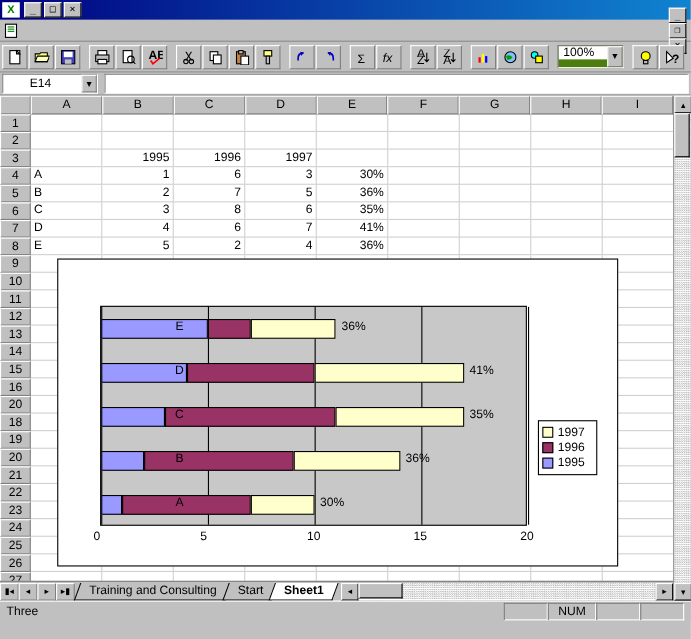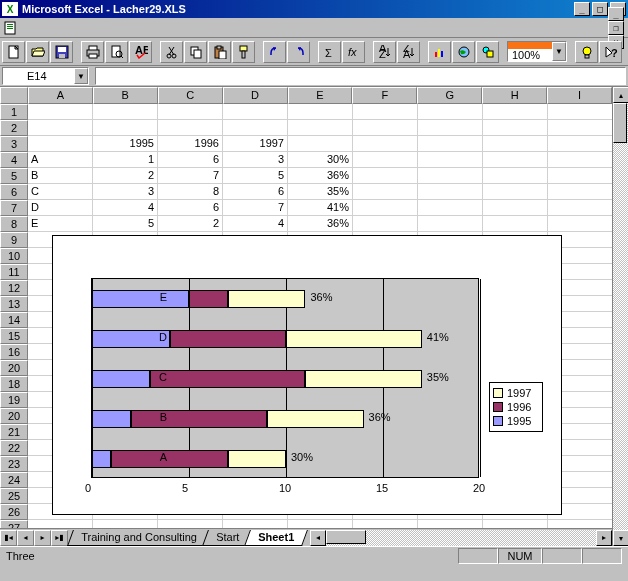--- a/index.html
+++ b/index.html
@@ -9,21 +9,21 @@
 .titlebar .title { flex: 1; font-weight: bold; }
 .titlebar .winbtns { display: flex; gap: 2px; }
 .winbtn { width: 16px; height: 14px; background: #c0c0c0; border: 1px solid #fff; border-right-color: #000; border-bottom-color: #000; display: flex; align-items: center; justify-content: center; font-size: 9px; font-family: monospace; color: #000; }
 .menubar { background: #c0c0c0; height: 20px; display: flex; align-items: center; padding: 0 2px; border-bottom: 1px solid #808080; }
 .menubar .docicon { width: 16px; height: 16px; margin-right: 6px; display: flex; align-items: center; justify-content: center; font-size: 10px; }
 .menuitem { padding: 2px 8px; cursor: default; }
 .menuitem u { text-decoration: underline; }
 .toolbar { background: #c0c0c0; height: 28px; display: flex; align-items: center; padding: 2px; border-bottom: 1px solid #808080; gap: 1px; }
 .tbtn { width: 23px; height: 22px; background: #c0c0c0; border: 1px solid #fff; border-right-color: #808080; border-bottom-color: #808080; display: flex; align-items: center; justify-content: center; cursor: default; }
 .tsep { width: 6px; height: 22px; }
-.zoombox { height: 21px; border: 1px solid #808080; border-right-color: #fff; border-bottom-color: #fff; background: #f97316; display: flex; align-items: flex-end; }
+.zoombox { height: 21px; border: 1px solid #808080; border-right-color: #fff; border-bottom-color: #fff; background: #4d7c0f; display: flex; align-items: flex-start; }
 .zoombox input { border: none; width: 44px; padding: 0 4px; font-size: 11px; background: #fff; }
 .zoombox .dd { width: 14px; height: 19px; background: #c0c0c0; border: 1px solid #fff; border-right-color: #808080; border-bottom-color: #808080; display: flex; align-items: center; justify-content: center; font-size: 8px; }
 .formulabar { background: #c0c0c0; height: 21px; display: flex; align-items: center; padding: 2px; border-bottom: 1px solid #808080; }
 .namebox { width: 87px; height: 18px; background: #fff; border: 1px solid #808080; border-right-color: #fff; border-bottom-color: #fff; display: flex; align-items: center; padding: 0 14px 0 24px; position: relative; }
 .namebox .dd { position: absolute; right: 0; top: 0; width: 14px; height: 16px; background: #c0c0c0; border: 1px solid #fff; border-right-color: #808080; border-bottom-color: #808080; display: flex; align-items: center; justify-content: center; font-size: 8px; }
 .formulainput { flex: 1; height: 18px; background: #fff; border: 1px solid #808080; border-right-color: #fff; border-bottom-color: #fff; margin-left: 6px; padding: 0 4px; }
 .gridarea { position: relative; background: #fff; height: 459px; display: flex; }
 .gridmain { flex: 1; overflow: hidden; position: relative; }
 .colheaders { display: flex; height: 17px; background: #c0c0c0; }
 .corner { width: 28px; height: 17px; background: #c0c0c0; border: 1px solid #808080; border-top-color: #fff; border-left-color: #fff; }
@@ -61,23 +61,20 @@
 .legend { position: absolute; right: 18px; top: 146px; width: 54px; border: 1px solid #000; background: #fff; padding: 3px; }
 .legrow { display: flex; align-items: center; gap: 4px; padding: 1px 0; }
 .legswatch { width: 10px; height: 10px; border: 1px solid #000; }
 svg { display: block; }
 </style>
 </head>
 <body>
 
 <div class="titlebar">
   <div class="appicon">X</div>
-  <div class="title">
-    <span>Microsoft Excel</span> - <span>Lacher29.XLS</span>
-  </div>
   <div class="winbtns">
     <div class="winbtn">_</div>
     <div class="winbtn">□</div>
     <div class="winbtn">×</div>
   </div>
 </div>
 
 <div class="menubar">
   <div class="docicon">
     <svg width="14" height="14">

